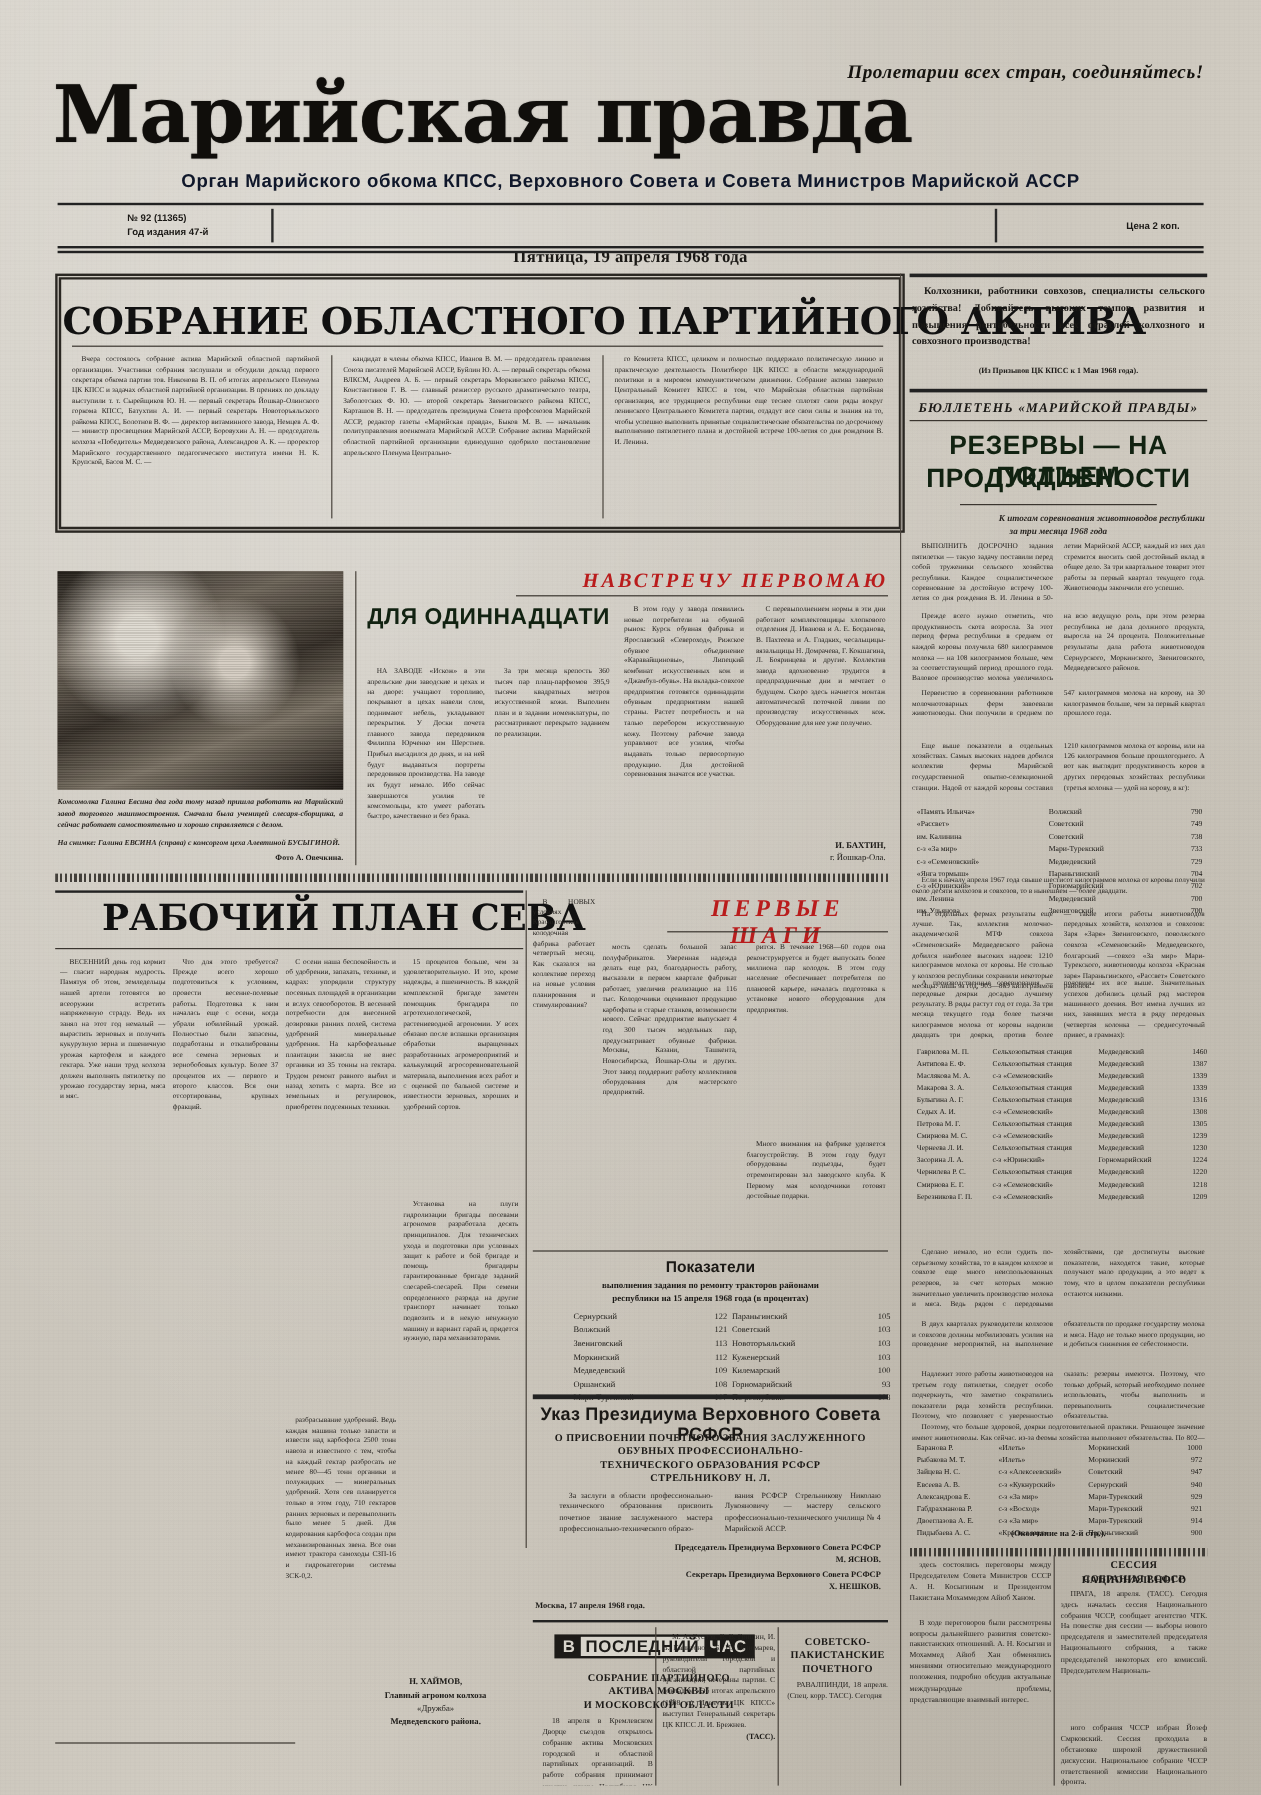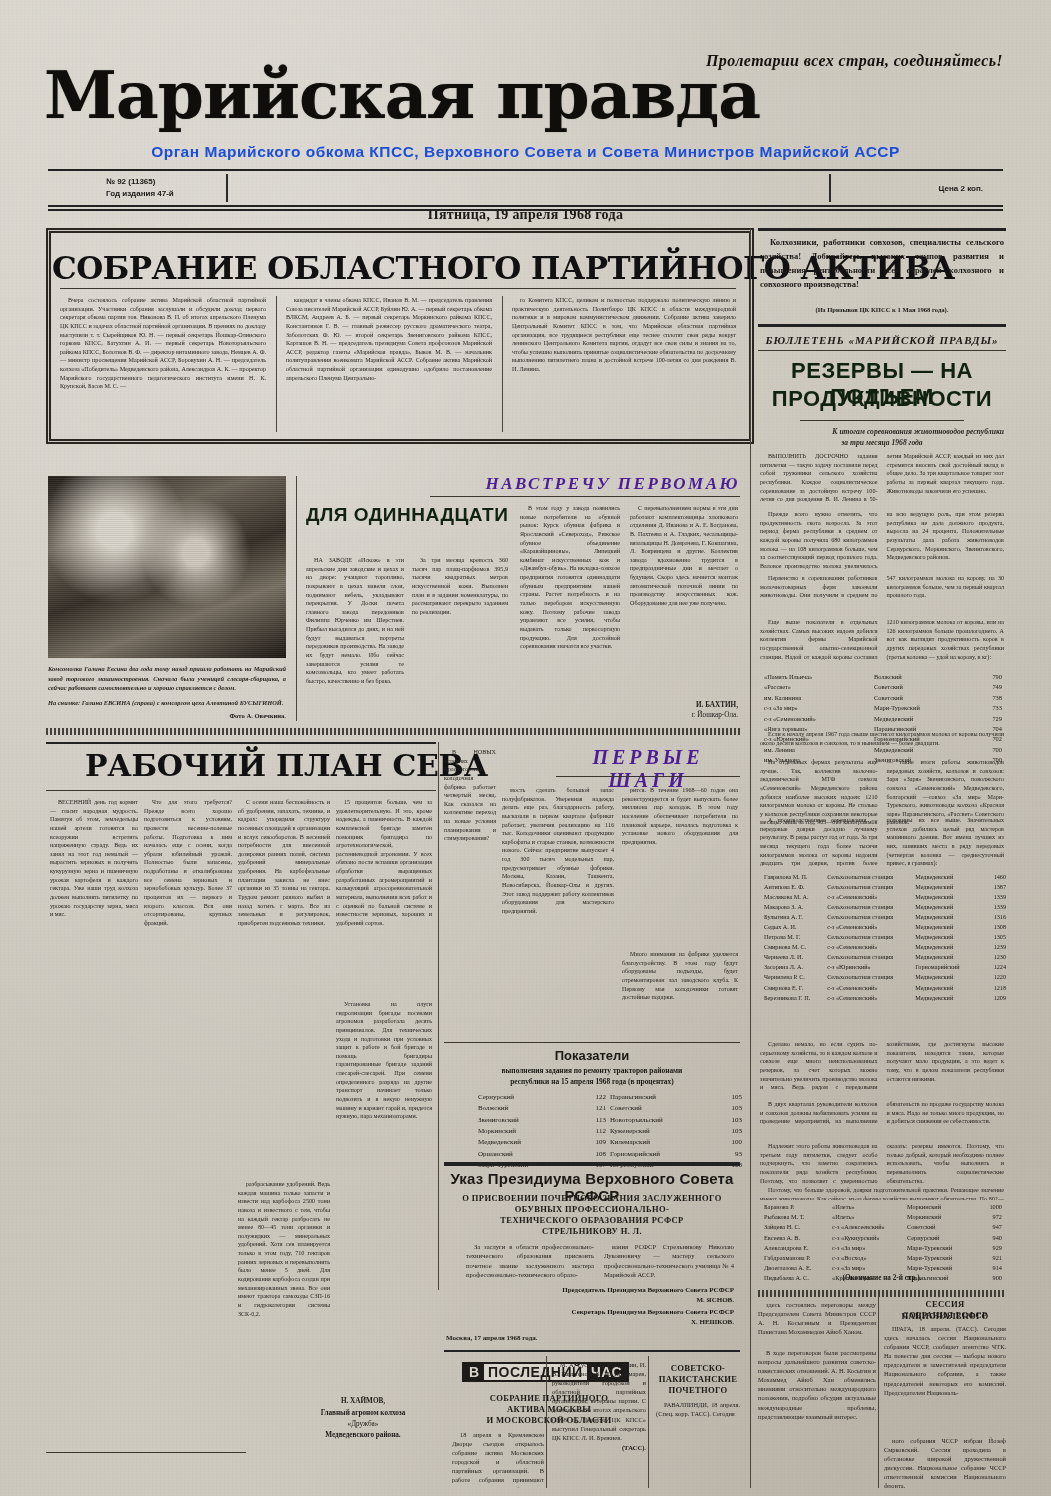--- a/index.html
+++ b/index.html
@@ -45,21 +45,21 @@
     letter-spacing:-1px;
     color:#100e0b;
     text-shadow:0 0 1px rgba(0,0,0,.5);
     white-space:nowrap;
   }
   .subhead{
     position:absolute;left:0;right:0;top:143px;
     text-align:center;
     font-family:"Liberation Sans", sans-serif;
     font-weight:bold;font-size:15.5px;letter-spacing:.5px;
-    color:#1d4ed8;
+    color:#0f172a;
   }
   .rulebox{
     position:absolute;left:48px;right:48px;top:169px;height:34px;
     border-top:2.5px solid #222; border-bottom:2.5px solid #222;
   }
   .rulebox:after{
     content:"";position:absolute;left:0;right:0;bottom:-6px;height:2px;background:#222;
   }
   .rb-cell{position:absolute;top:0;bottom:0;display:flex;align-items:center;}
   .rb-left{left:2px;width:200px;flex-direction:column;justify-content:center;align-items:flex-start;
@@ -102,21 +102,21 @@
   .h-sans-big{
     font-family:"Liberation Sans", sans-serif;font-weight:bold;
     font-size:22px;letter-spacing:.5px;color:#121; line-height:1.18;
   }
   .h-serif-big{
     font-family:"DejaVu Serif", serif;font-weight:bold;
     font-size:30px;color:#111;letter-spacing:-.3px;white-space:nowrap;
   }
   .h-ital{
     font-family:"Liberation Serif", serif;font-style:italic;font-weight:bold;
-    font-size:17px;letter-spacing:2.5px;color:#4c1d95;
+    font-size:17px;letter-spacing:2.5px;color:#b91c1c;
   }
   .h-small-caps{
     font-family:"Liberation Serif", serif;font-style:italic;font-weight:bold;
     font-size:11px;letter-spacing:1px;text-align:center;
   }
   .kicker-ital{
     font-style:italic;font-size:7.6px;line-height:1.5;font-weight:bold;color:#2a2622;
   }
   .h-ukaz{
     font-family:"Liberation Sans", sans-serif;font-weight:bold;font-size:15px;text-align:center;letter-spacing:.2px;

